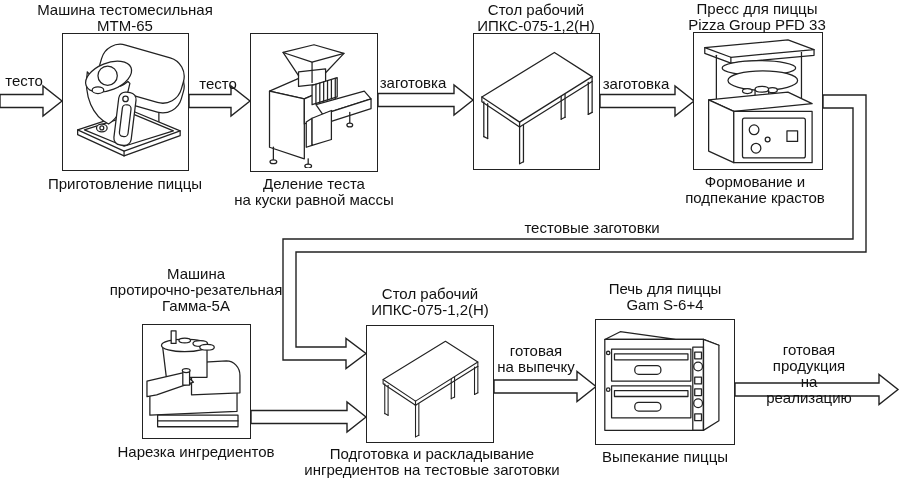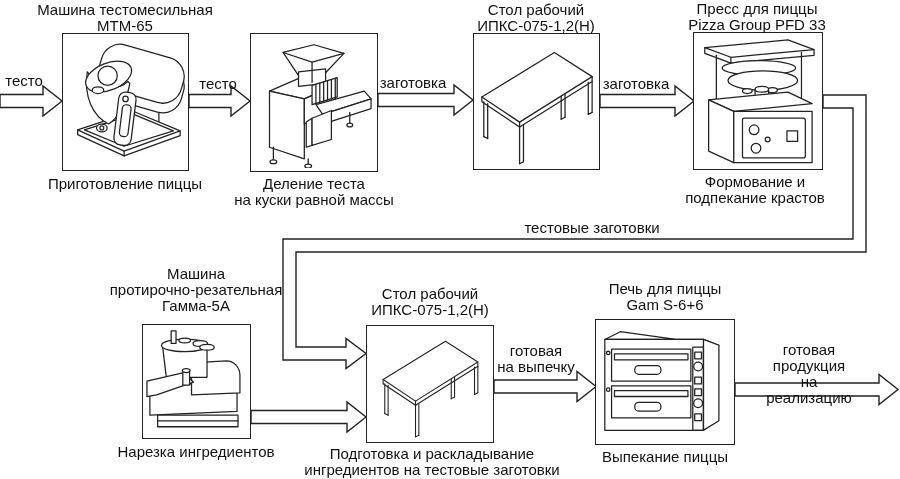--- a/index.html
+++ b/index.html
@@ -198,21 +198,21 @@
   <div class="lbl" style="left:536px;top:2px">Стол рабочий
 ИПКС-075-1,2(Н)</div>
   <div class="lbl" style="left:757px;top:1px">Пресс для пиццы
 Pizza Group PFD 33</div>
   <div class="lbl" style="left:196px;top:266px">Машина
 протирочно-резательная
 Гамма-5А</div>
   <div class="lbl" style="left:430px;top:286px">Стол рабочий
 ИПКС-075-1,2(Н)</div>
   <div class="lbl" style="left:665px;top:281px">Печь для пиццы
-Gam S-6+6</div>
+Gam S-6+4</div>
 
   <div class="lbl" style="left:125px;top:176px">Приготовление пиццы</div>
   <div class="lbl" style="left:314px;top:176px">Деление теста
 на куски равной массы</div>
   <div class="lbl" style="left:755px;top:174px">Формование и
 подпекание крастов</div>
   <div class="lbl" style="left:196px;top:444px">Нарезка ингредиентов</div>
   <div class="lbl" style="left:432px;top:446px">Подготовка и раскладывание
 ингредиентов на тестовые заготовки</div>
   <div class="lbl" style="left:665px;top:449px">Выпекание пиццы</div>

